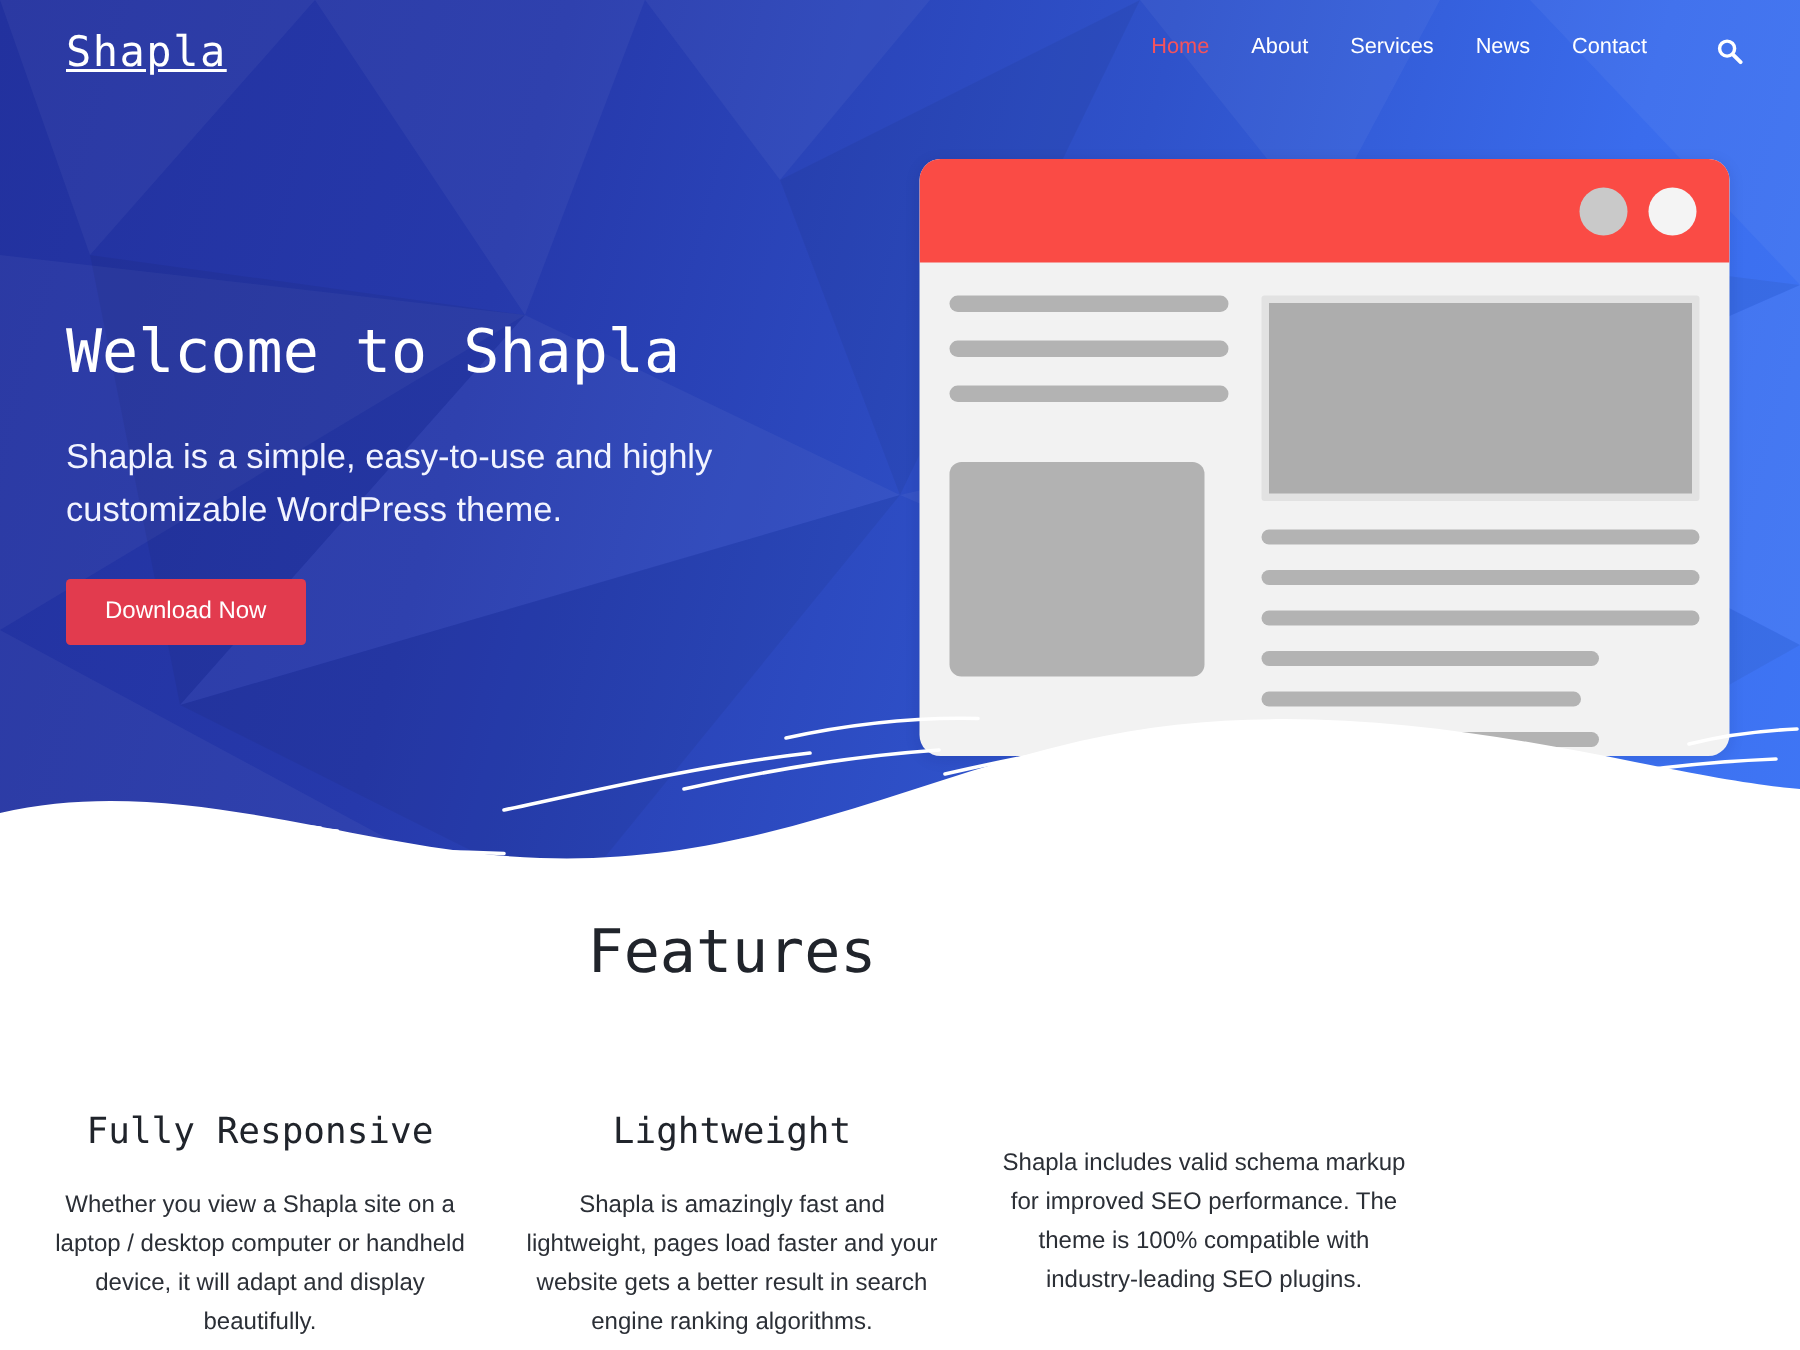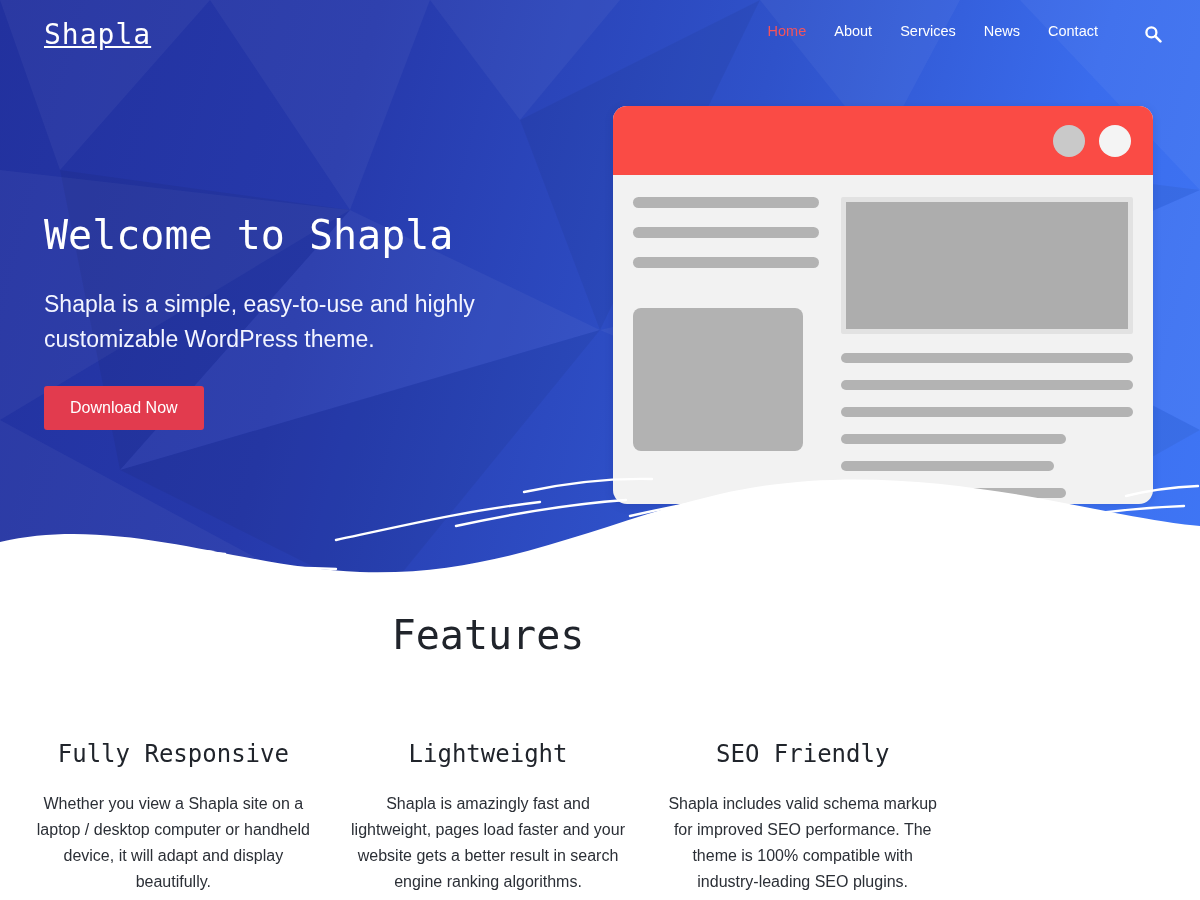--- a/index.html
+++ b/index.html
@@ -327,17 +327,16 @@
   <div class="feature-grid">
     <div class="feature">
       <h3 class="feature-name">Fully Responsive</h3>
       <p class="feature-desc">Whether you view a Shapla site on a laptop / desktop computer or handheld device, it will adapt and display beautifully.</p>
     </div>
     <div class="feature">
       <h3 class="feature-name">Lightweight</h3>
       <p class="feature-desc">Shapla is amazingly fast and lightweight, pages load faster and your website gets a better result in search engine ranking algorithms.</p>
     </div>
     <div class="feature">
-      <h3 class="feature-name">SEO Friendly</h3>
       <p class="feature-desc">Shapla includes valid schema markup for improved SEO performance. The theme is 100% compatible with industry-leading SEO plugins.</p>
     </div>
   </div>
 </section>
 
 </body></html>

